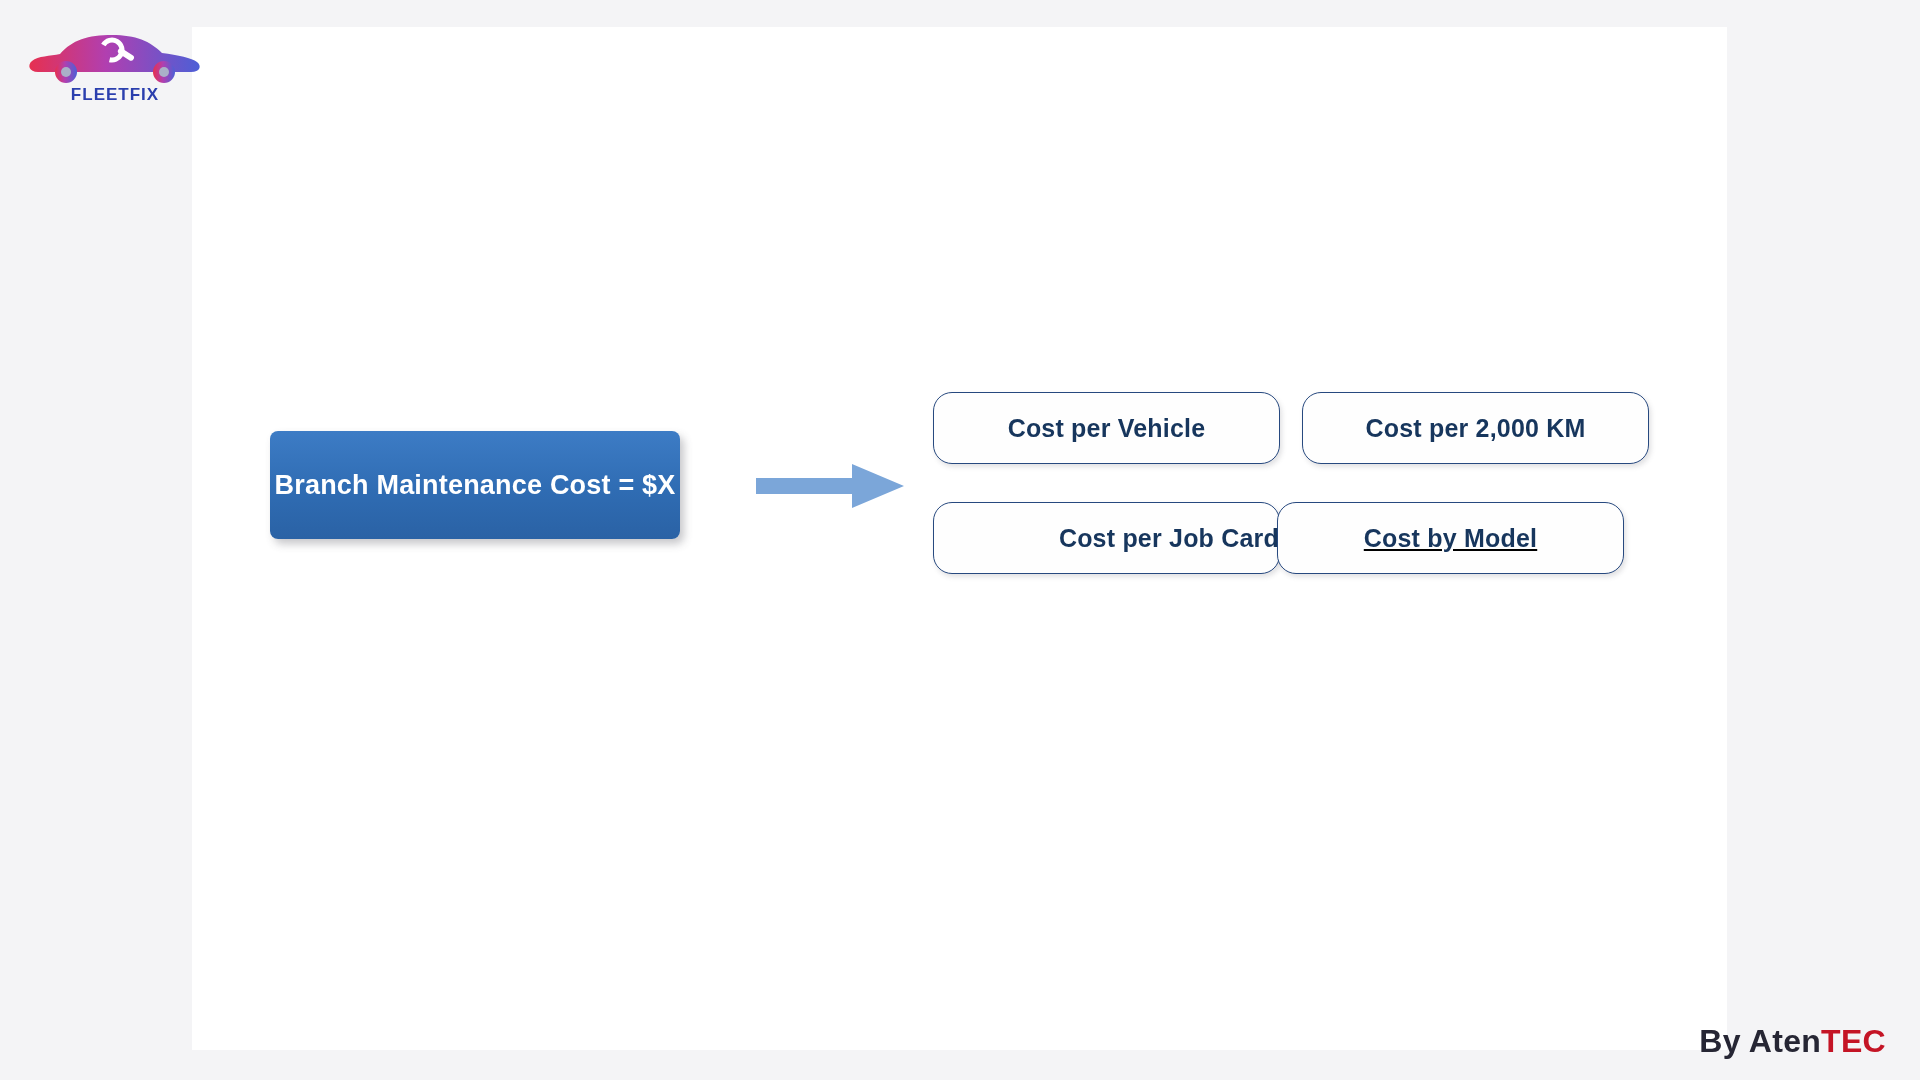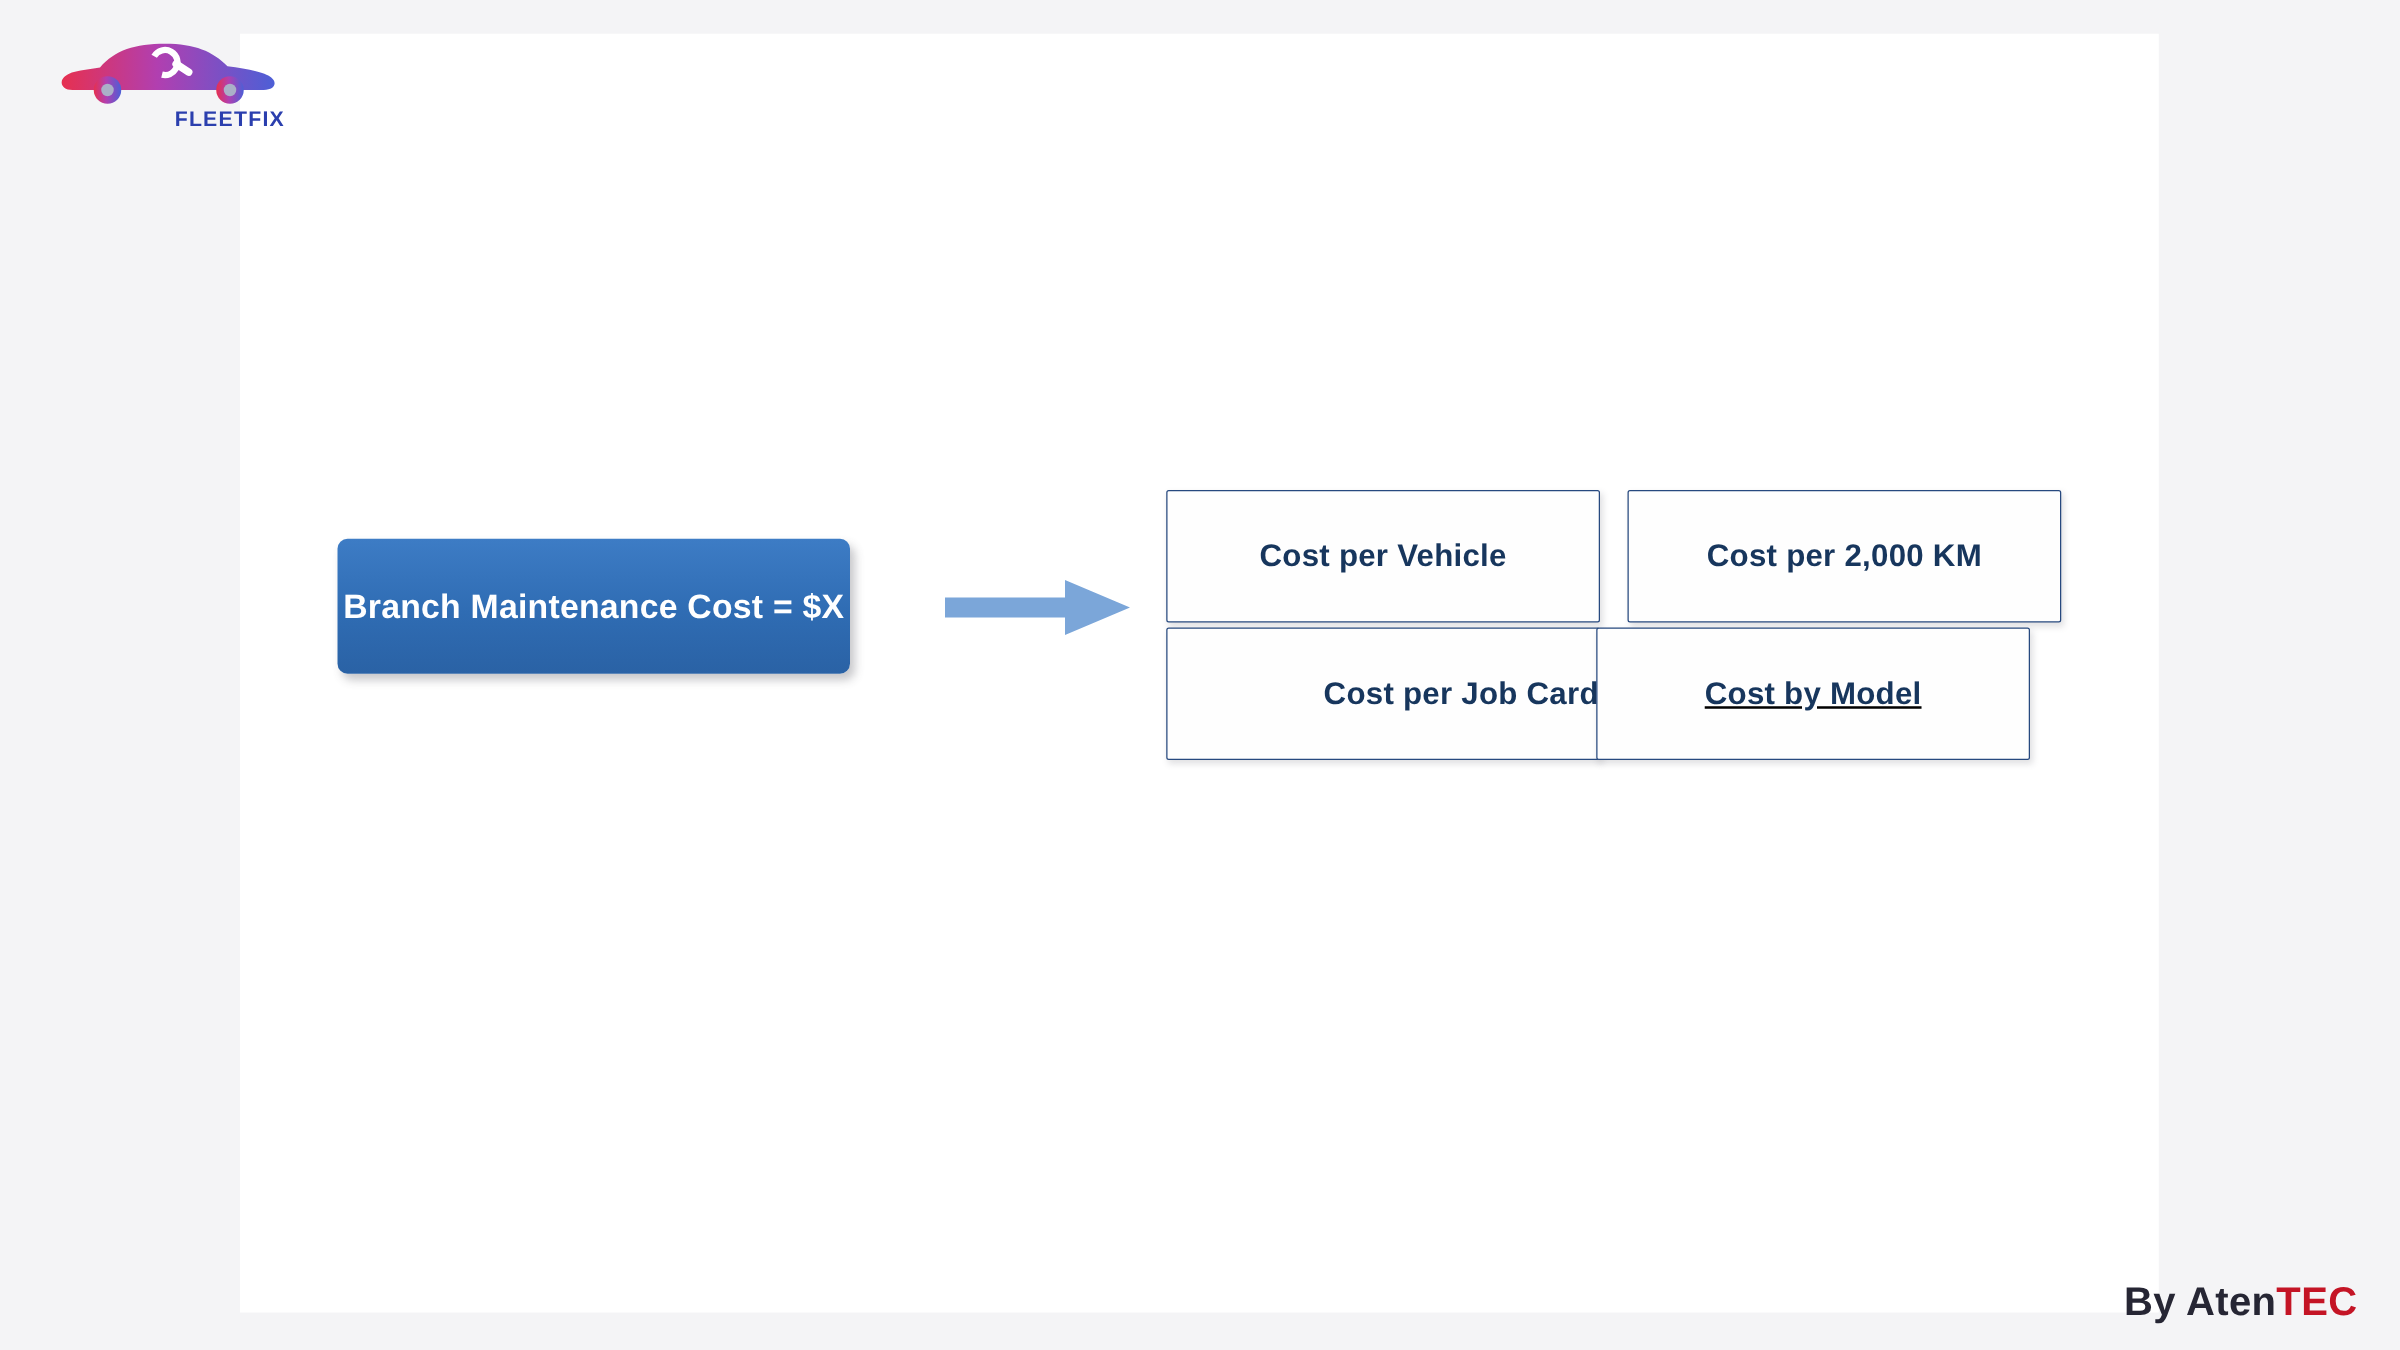--- a/index.html
+++ b/index.html
@@ -12,22 +12,22 @@
   .stage { position: relative; width: 1920px; height: 1080px; }
 
   .slide {
     position: absolute; left: 192px; top: 27px;
     width: 1535px; height: 1023px;
     background: var(--slide-bg, #ffffff);
   }
 
   
   .logo {
-    position: absolute; left: 42px; top: 26px;
-    width: 186px; text-align: right; z-index: 2;
+    position: absolute; left: 22px; top: 26px;
+    width: 186px; text-align: center; z-index: 2;
   }
   .logo-text {
     font-size: 17px; font-weight: bold; letter-spacing: 1px;
     color: var(--brand-text, #2b3fae);
     margin-top: -7px;
   }
 
   
   .source-box {
     position: absolute; left: 270px; top: 431px;
@@ -41,24 +41,24 @@
     color: var(--source-box-text, #ffffff);
     font-weight: bold; font-size: 27px; letter-spacing: 0.2px;
   }
 
   
   .arrow { position: absolute; left: 756px; top: 458px; width: 150px; height: 56px; }
   .arrow polygon { fill: var(--arrow, #7ba6d9); }
 
   
   .grid-box {
-    position: absolute; width: 347px; height: 106px;
+    position: absolute; width: 347px; height: 72px;
     background: #fefefe;
     border: 1.6px solid var(--box-border, #27497f);
-    border-radius: 2px;
+    border-radius: 19px;
     box-shadow: 2px 3px 5px rgba(90, 90, 100, 0.18);
     display: flex; align-items: center; justify-content: center;
   }
   .grid-label {
     color: var(--box-text, #17365d);
     font-weight: bold; font-size: 25px; letter-spacing: 0.2px;
   }
   .pos-r1c1 { left: 933px;  top: 392px; }
   .pos-r1c2 { left: 1302px; top: 392px; }
   .pos-r2c1 { left: 933px;  top: 502px; justify-content: flex-end; }

